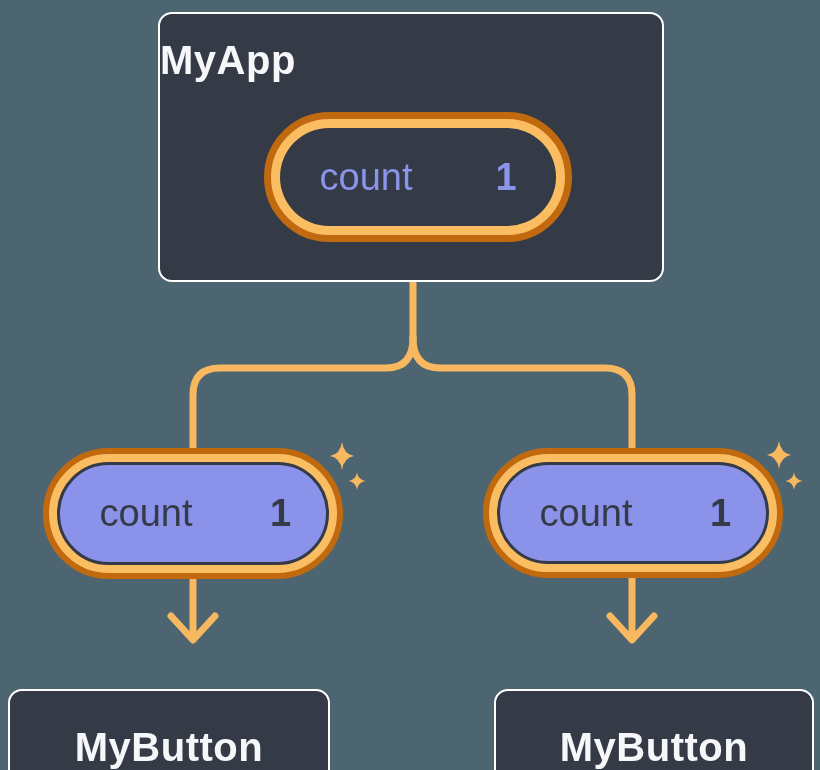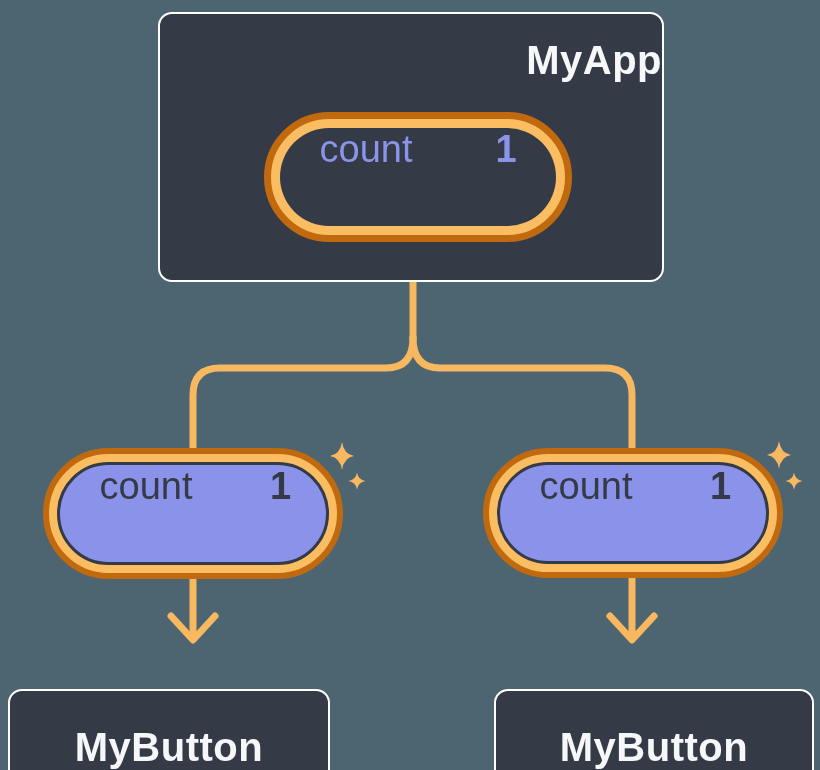--- a/index.html
+++ b/index.html
@@ -33,21 +33,21 @@
   .node{
     position:absolute;
     box-sizing:border-box;
     background:var(--node-fill,#343a46);
     border:2px solid var(--node-border,#ffffff);
     border-radius:14px;
     color:var(--node-text,#f6f7f9);
   }
   .root-node{left:158px;top:12px;width:506px;height:270px;}
   .node-title{
-    text-align:right;
+    text-align:left;
     margin-top:24px;
     font-size:40px;
     font-weight:700;
     letter-spacing:0.5px;
   }
   .child-node{
     display:flex;
     align-items:center;
     justify-content:center;
     font-size:40px;
@@ -64,21 +64,21 @@
     border-radius:999px;
     border:7px solid var(--ring-outer,#c1690f);
     background:var(--ring-inner,#fabd62);
     padding:9px;
   }
   .pill-inner{
     box-sizing:border-box;
     height:100%;
     border-radius:999px;
     display:flex;
-    align-items:flex-start;
+    align-items:center;
     overflow:hidden;
   }
   .cell{
     display:flex;
     align-items:center;
     justify-content:center;
     font-size:38px;
   }
   .cell-label{width:172px;font-weight:400;}
   .cell-value{flex:1;font-weight:700;}

